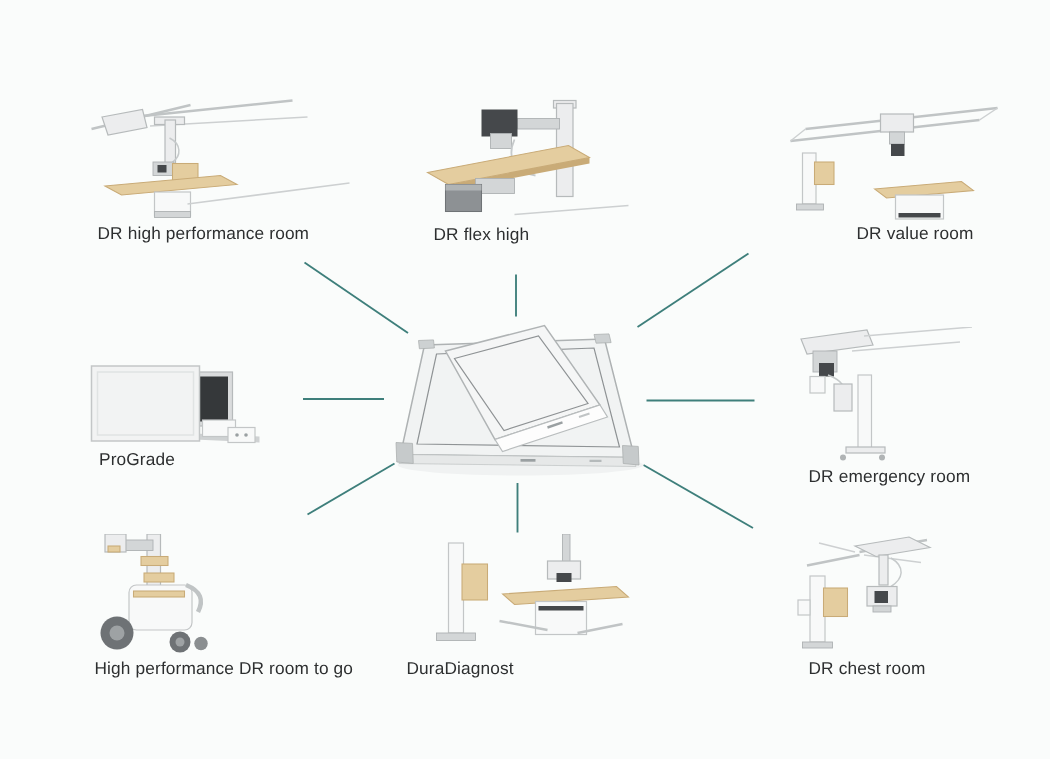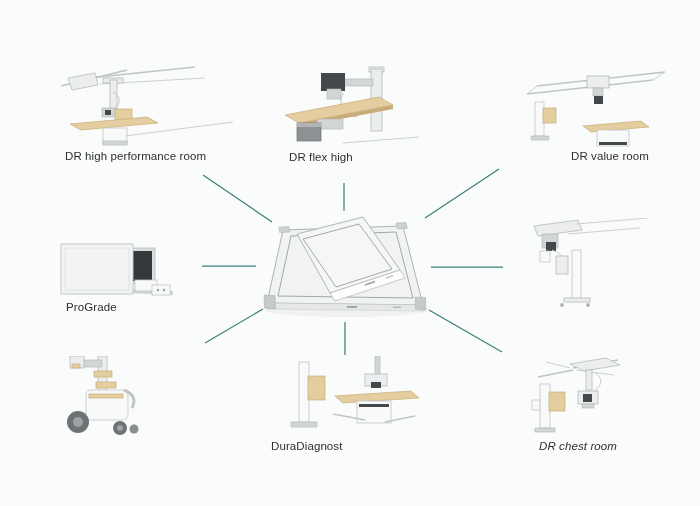--- a/index.html
+++ b/index.html
@@ -142,37 +142,39 @@
     <rect class="mg" x="14" y="16" width="16" height="14"></rect>
     <rect class="dg" x="18" y="24" width="10" height="9"></rect>
     <rect class="wh" x="12" y="33" width="10" height="11"></rect>
     <path d="M24,32 C34,36 36,40 34,46" fill="none" stroke="#c6cacb" stroke-width="1"></path>
     <rect class="lg" x="28" y="38" width="12" height="18"></rect>
     <rect class="wh" x="44" y="32" width="9" height="50"></rect>
     <rect class="lg" x="36" y="80" width="26" height="4"></rect>
     <circle cx="34" cy="87" r="2" fill="#b0b4b5"></circle>
     <circle cx="60" cy="87" r="2" fill="#b0b4b5"></circle>
   </svg>
+  <div class="label" style="left:539px;top:311px;">DR emergency room</div>
 
   <svg class="abs" style="left:58px;top:356px;" width="130" height="85" viewBox="0 0 130 85">
     <rect class="lg" x="40" y="0" width="9" height="38"></rect>
     <rect class="mg" x="22" y="4" width="22" height="7"></rect>
     <rect class="lg" x="12" y="0" width="14" height="12"></rect>
     <rect class="tan" x="14" y="8" width="8" height="4"></rect>
     <rect class="tan" x="36" y="15" width="18" height="6"></rect>
     <rect class="tan" x="38" y="26" width="20" height="6"></rect>
     <rect class="wh" x="28" y="34" width="42" height="30" rx="5"></rect>
     <rect class="tan" x="31" y="38" width="34" height="4"></rect>
     <path d="M66,34 C76,38 78,44 74,52" fill="none" stroke="#c0c4c5" stroke-width="3"></path>
     <circle cx="20" cy="66" r="11" fill="#6e7275"></circle>
     <circle cx="20" cy="66" r="5" fill="#9ea2a4"></circle>
     <circle cx="62" cy="72" r="7" fill="#6e7275"></circle>
     <circle cx="62" cy="72" r="3" fill="#9ea2a4"></circle>
     <circle cx="76" cy="73" r="4.5" fill="#8a8e90"></circle>
   </svg>
+  <div class="label" style="left:63px;top:439px;">High performance DR room to go</div>
 
   <svg class="abs" style="left:283px;top:356px;" width="140" height="85" viewBox="0 0 140 85">
     <rect class="wh" x="16" y="6" width="10" height="60"></rect>
     <rect class="tan" x="25" y="20" width="17" height="24"></rect>
     <rect class="mg" x="8" y="66" width="26" height="5"></rect>
     <rect class="mg" x="92" y="0" width="5" height="20"></rect>
     <rect class="lg" x="82" y="18" width="22" height="12"></rect>
     <rect class="dg" x="88" y="26" width="10" height="6"></rect>
     <polygon class="tan" points="52,40 128,35 136,42 60,47"></polygon>
     <rect class="wh" x="74" y="45" width="34" height="22"></rect>
@@ -191,15 +193,15 @@
     <rect class="lg" x="58" y="14" width="6" height="20"></rect>
     <path d="M66,16 C76,22 74,30 66,35" fill="none" stroke="#c6cacb" stroke-width="1"></path>
     <rect class="lg" x="50" y="35" width="20" height="13"></rect>
     <rect class="dg" x="55" y="38" width="9" height="8"></rect>
     <rect class="mg" x="54" y="48" width="12" height="4"></rect>
     <rect class="wh" x="12" y="28" width="10" height="44"></rect>
     <rect class="tan" x="21" y="36" width="16" height="19"></rect>
     <rect class="wh" x="4" y="44" width="8" height="10"></rect>
     <rect class="mg" x="7" y="72" width="20" height="4"></rect>
   </svg>
-  <div class="label" style="left:539px;top:439px;font-style:italic;">DR chest room</div>
+  <div class="label" style="left:539px;top:439px;">DR chest room</div>
 
 </div>
 
 </body></html>

